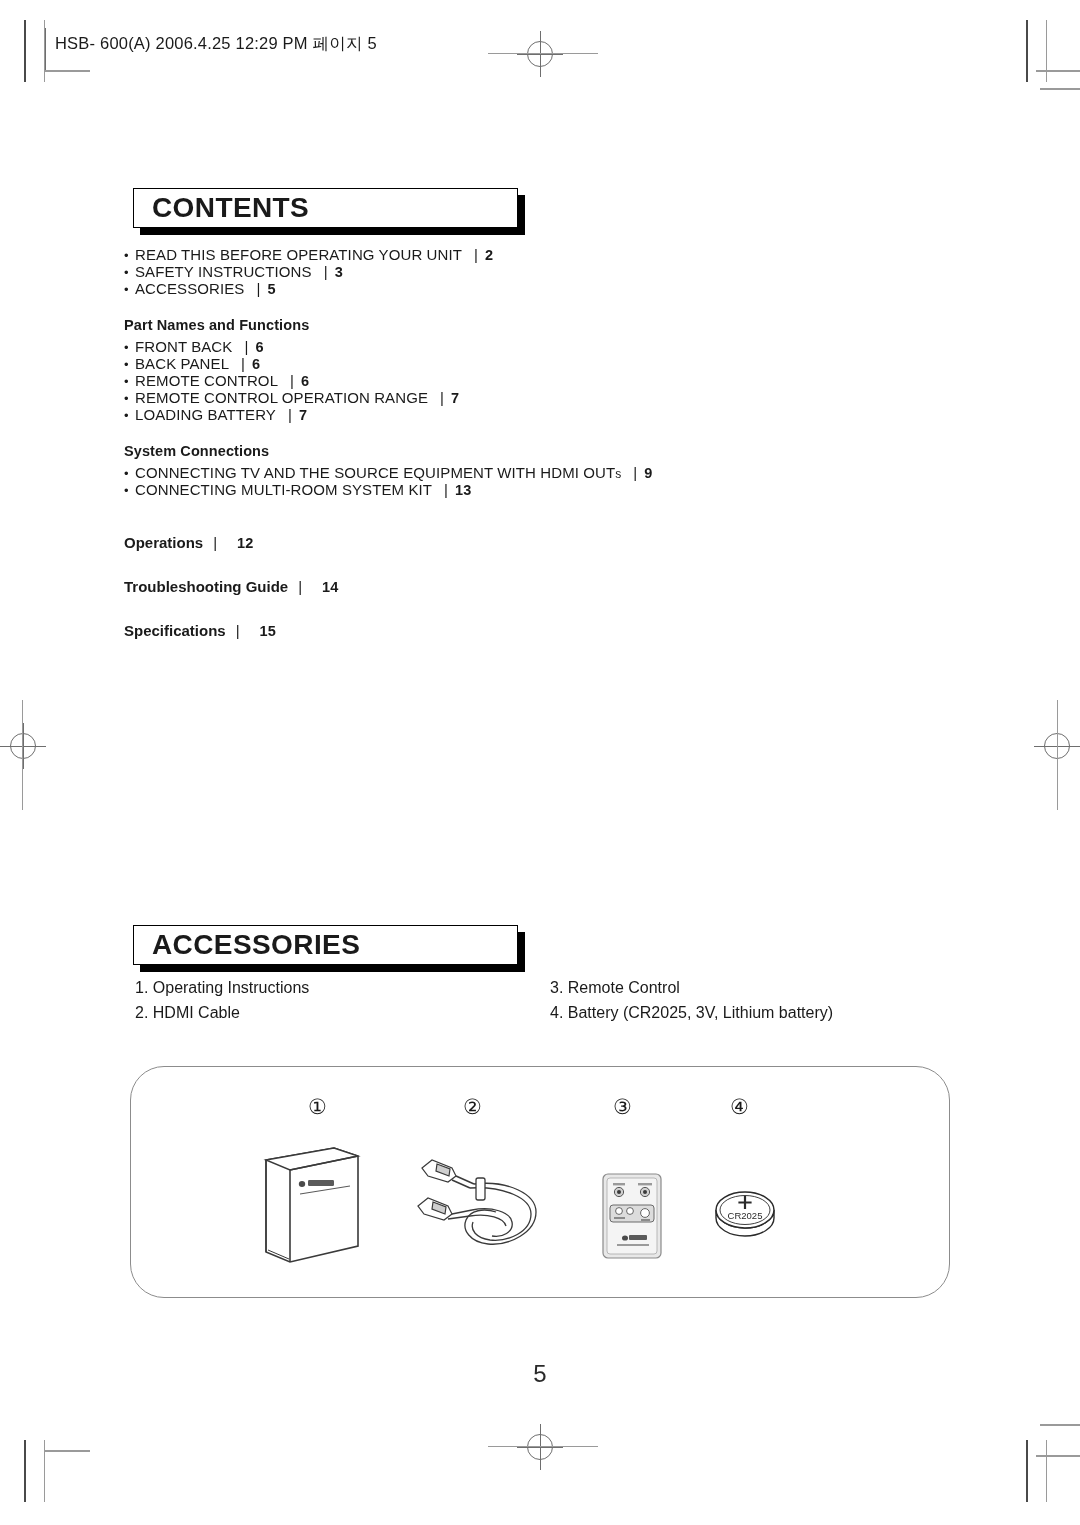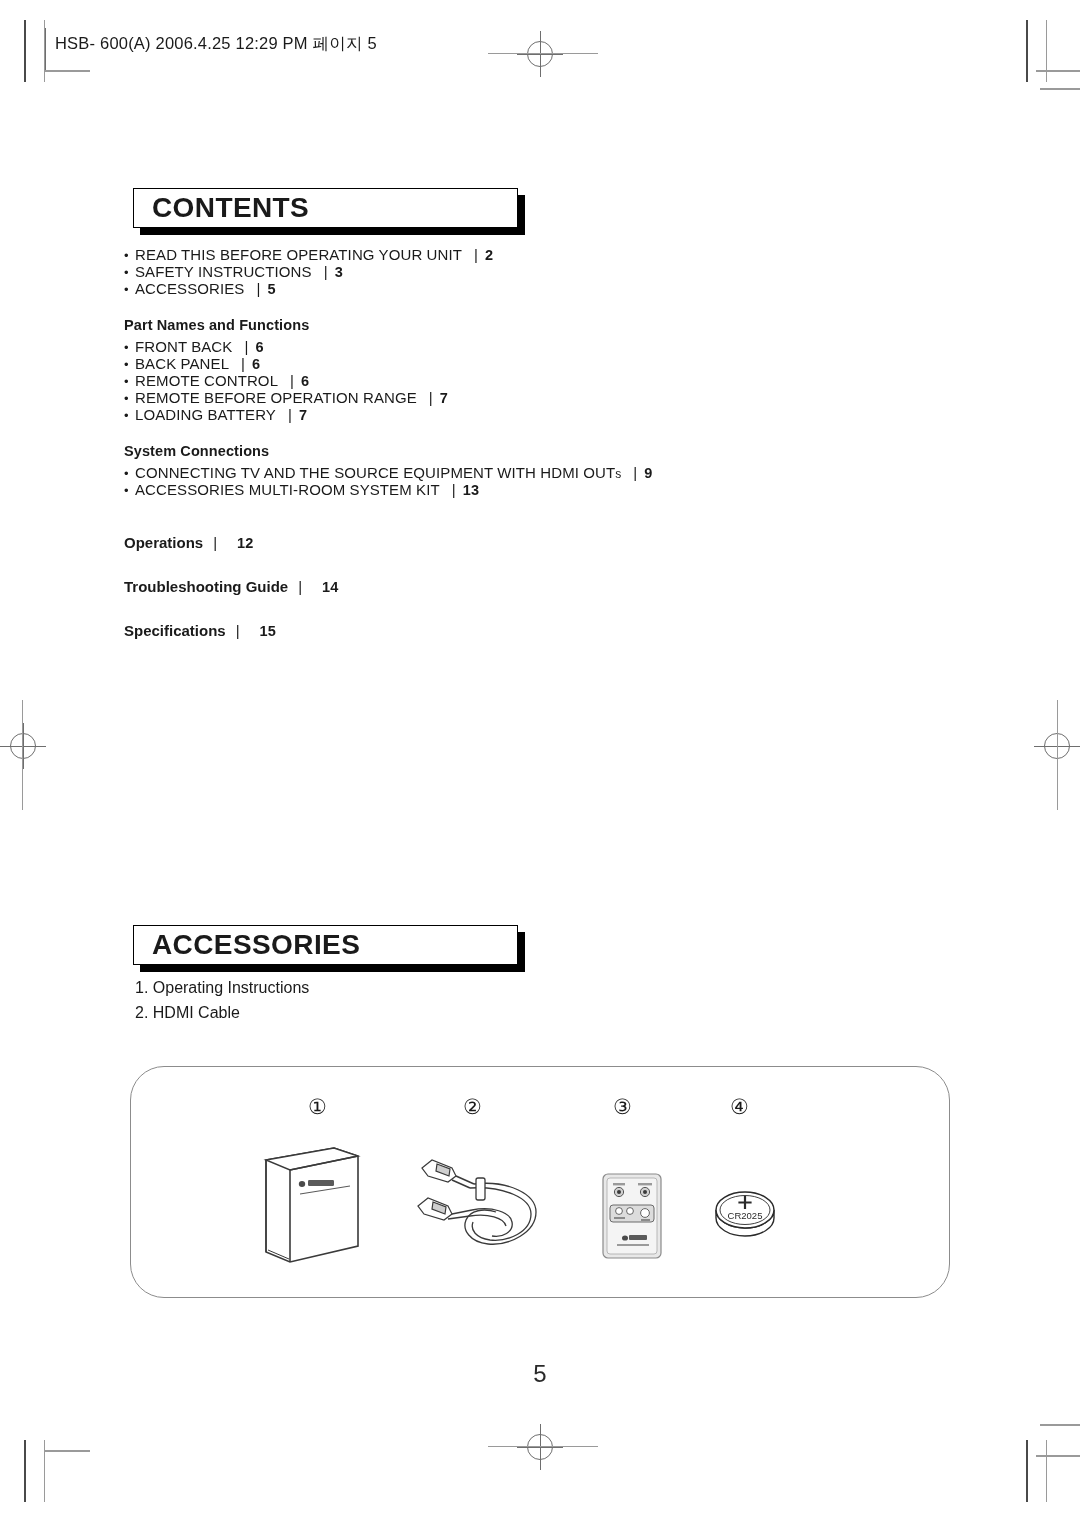--- a/index.html
+++ b/index.html
@@ -308,34 +308,34 @@
     <div class="toc-row">
       <span class="toc-bullet">•</span><span>FRONT BACK</span><span class="toc-sep">|</span><span class="toc-page">6</span>
     </div>
     <div class="toc-row">
       <span class="toc-bullet">•</span><span>BACK PANEL</span><span class="toc-sep">|</span><span class="toc-page">6</span>
     </div>
     <div class="toc-row">
       <span class="toc-bullet">•</span><span>REMOTE CONTROL</span><span class="toc-sep">|</span><span class="toc-page">6</span>
     </div>
     <div class="toc-row">
-      <span class="toc-bullet">•</span><span>REMOTE BEFORE OPERATION RANGE</span><span class="toc-sep">|</span><span class="toc-page">7</span>
+      <span class="toc-bullet">•</span><span>REMOTE CONTROL OPERATION RANGE</span><span class="toc-sep">|</span><span class="toc-page">7</span>
     </div>
     <div class="toc-row">
       <span class="toc-bullet">•</span><span>LOADING BATTERY</span><span class="toc-sep">|</span><span class="toc-page">7</span>
     </div>
   </div>
 
   <div class="toc-group">
     <div class="toc-group-title">System Connections</div>
     <div class="toc-row">
       <span class="toc-bullet">•</span><span>CONNECTING TV AND THE SOURCE EQUIPMENT WITH HDMI OUT</span><span class="toc-suffix">s</span><span class="toc-sep">|</span><span class="toc-page">9</span>
     </div>
     <div class="toc-row">
-      <span class="toc-bullet">•</span><span>ACCESSORIES MULTI-ROOM SYSTEM KIT</span><span class="toc-sep">|</span><span class="toc-page">13</span>
+      <span class="toc-bullet">•</span><span>CONNECTING MULTI-ROOM SYSTEM KIT</span><span class="toc-sep">|</span><span class="toc-page">13</span>
     </div>
   </div>
 
   <div style="height:14px;"></div>
 
   <div class="toc-standalone">
     <span>Operations</span><span class="toc-sep">|</span><span class="toc-page">12</span>
   </div>
   <div class="toc-standalone">
     <span>Troubleshooting Guide</span><span class="toc-sep">|</span><span class="toc-page">14</span>
@@ -349,20 +349,23 @@
   <div class="heading-shadow"></div>
   <div class="heading-box">
     <span>ACCESSORIES</span>
   </div>
 </div>
 
 <div class="acc-list">
   <div class="acc-col left">
     <div>1. Operating Instructions</div>
     <div>2. HDMI Cable</div>
+  </div><div class="acc-col right">
+    <div>3. Remote Control</div>
+    <div>4. Battery (CR2025, 3V, Lithium battery)</div>
   </div>
 </div>
 
 <div class="panel"></div>
 
 <div class="callout" style="left:308px; top:1096px;">①</div>
 <div class="callout" style="left:463px; top:1096px;">②</div>
 <div class="callout" style="left:613px; top:1096px;">③</div>
 <div class="callout" style="left:730px; top:1096px;">④</div>
 

